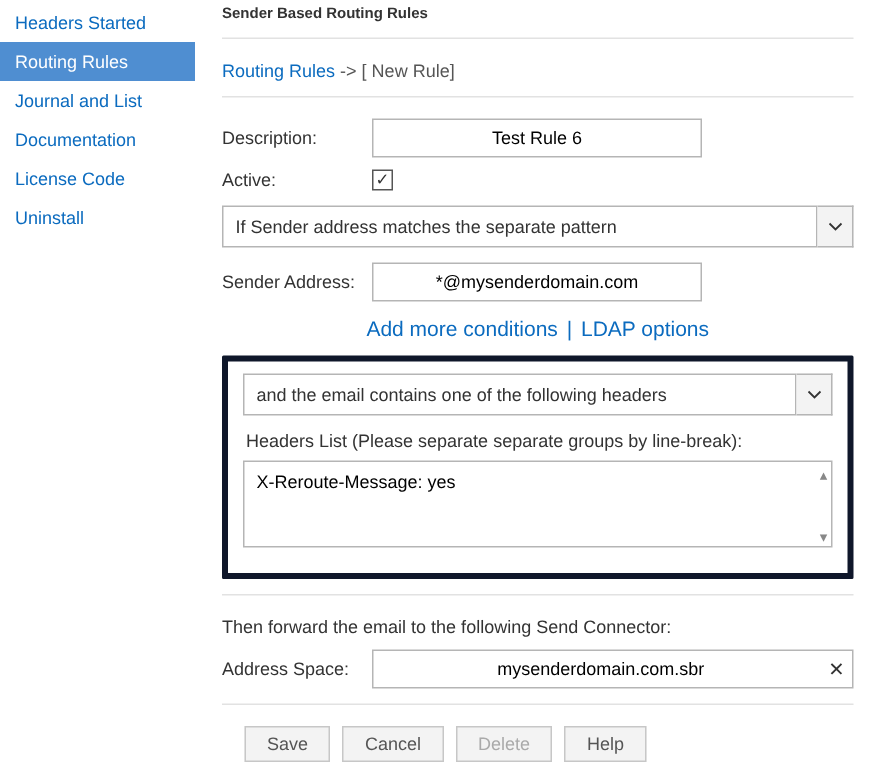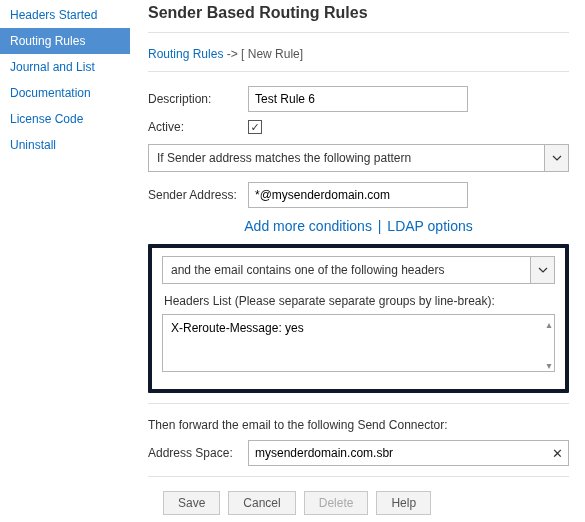--- a/index.html
+++ b/index.html
@@ -36,21 +36,21 @@
     flex: 1;
     padding: 4px 16px 10px 18px;
     position: relative;
   }
   .hr {
     border: none;
     border-top: 1px solid #e2e2e2;
     margin: 10px 0 14px 0;
   }
   .page-title {
-    font-size: 16px;
+    font-size: 10px;
     font-weight: bold;
     color: #333;
     margin: 0 0 6px 0;
   }
   .breadcrumb {
     font-size: 12px;
     margin-bottom: 4px;
   }
   .breadcrumb .link { color: #0b6bbf; cursor: pointer; }
   .breadcrumb .sep, .breadcrumb .cur { color: #555; }
@@ -67,20 +67,21 @@
   }
   input[type=text], .select-combo, textarea, .select-box {
     font-family: inherit;
     font-size: 12px;
   }
   input[type=text] {
     border: 1px solid #b5b5b5;
     padding: 4px 6px;
     height: 26px;
     background: #fff;
+    text-align: center;
   }
   .w220 { width: 220px; }
   .w-full { flex: 1; }
   .checkbox {
     width: 14px; height: 14px;
     border: 1px solid #555;
     display: inline-flex;
     align-items: center;
     justify-content: center;
     font-size: 11px;
@@ -214,21 +215,21 @@
       <div class="label">Description:</div>
       <input type="text" class="w220" value="Test Rule 6" style="">
     </div>
 
     <div class="row">
       <div class="label">Active:</div>
       <span class="checkbox">✓</span>
     </div>
 
     <div class="select-combo">
-      <div class="select-box">If Sender address matches the following pattern</div>
+      <div class="select-box">If Sender address matches the separate pattern</div>
       <div class="drop-btn">
         <svg viewBox="0 0 10 10">
             <path d="M1 3 L5 7 L9 3" fill="none" stroke="#333" stroke-width="1.2"></path>
           </svg>
       </div>
     </div>
 
     <div class="row">
       <div class="label">Sender Address:</div>
       <input type="text" class="w220" value="*@mysenderdomain.com" style="">

